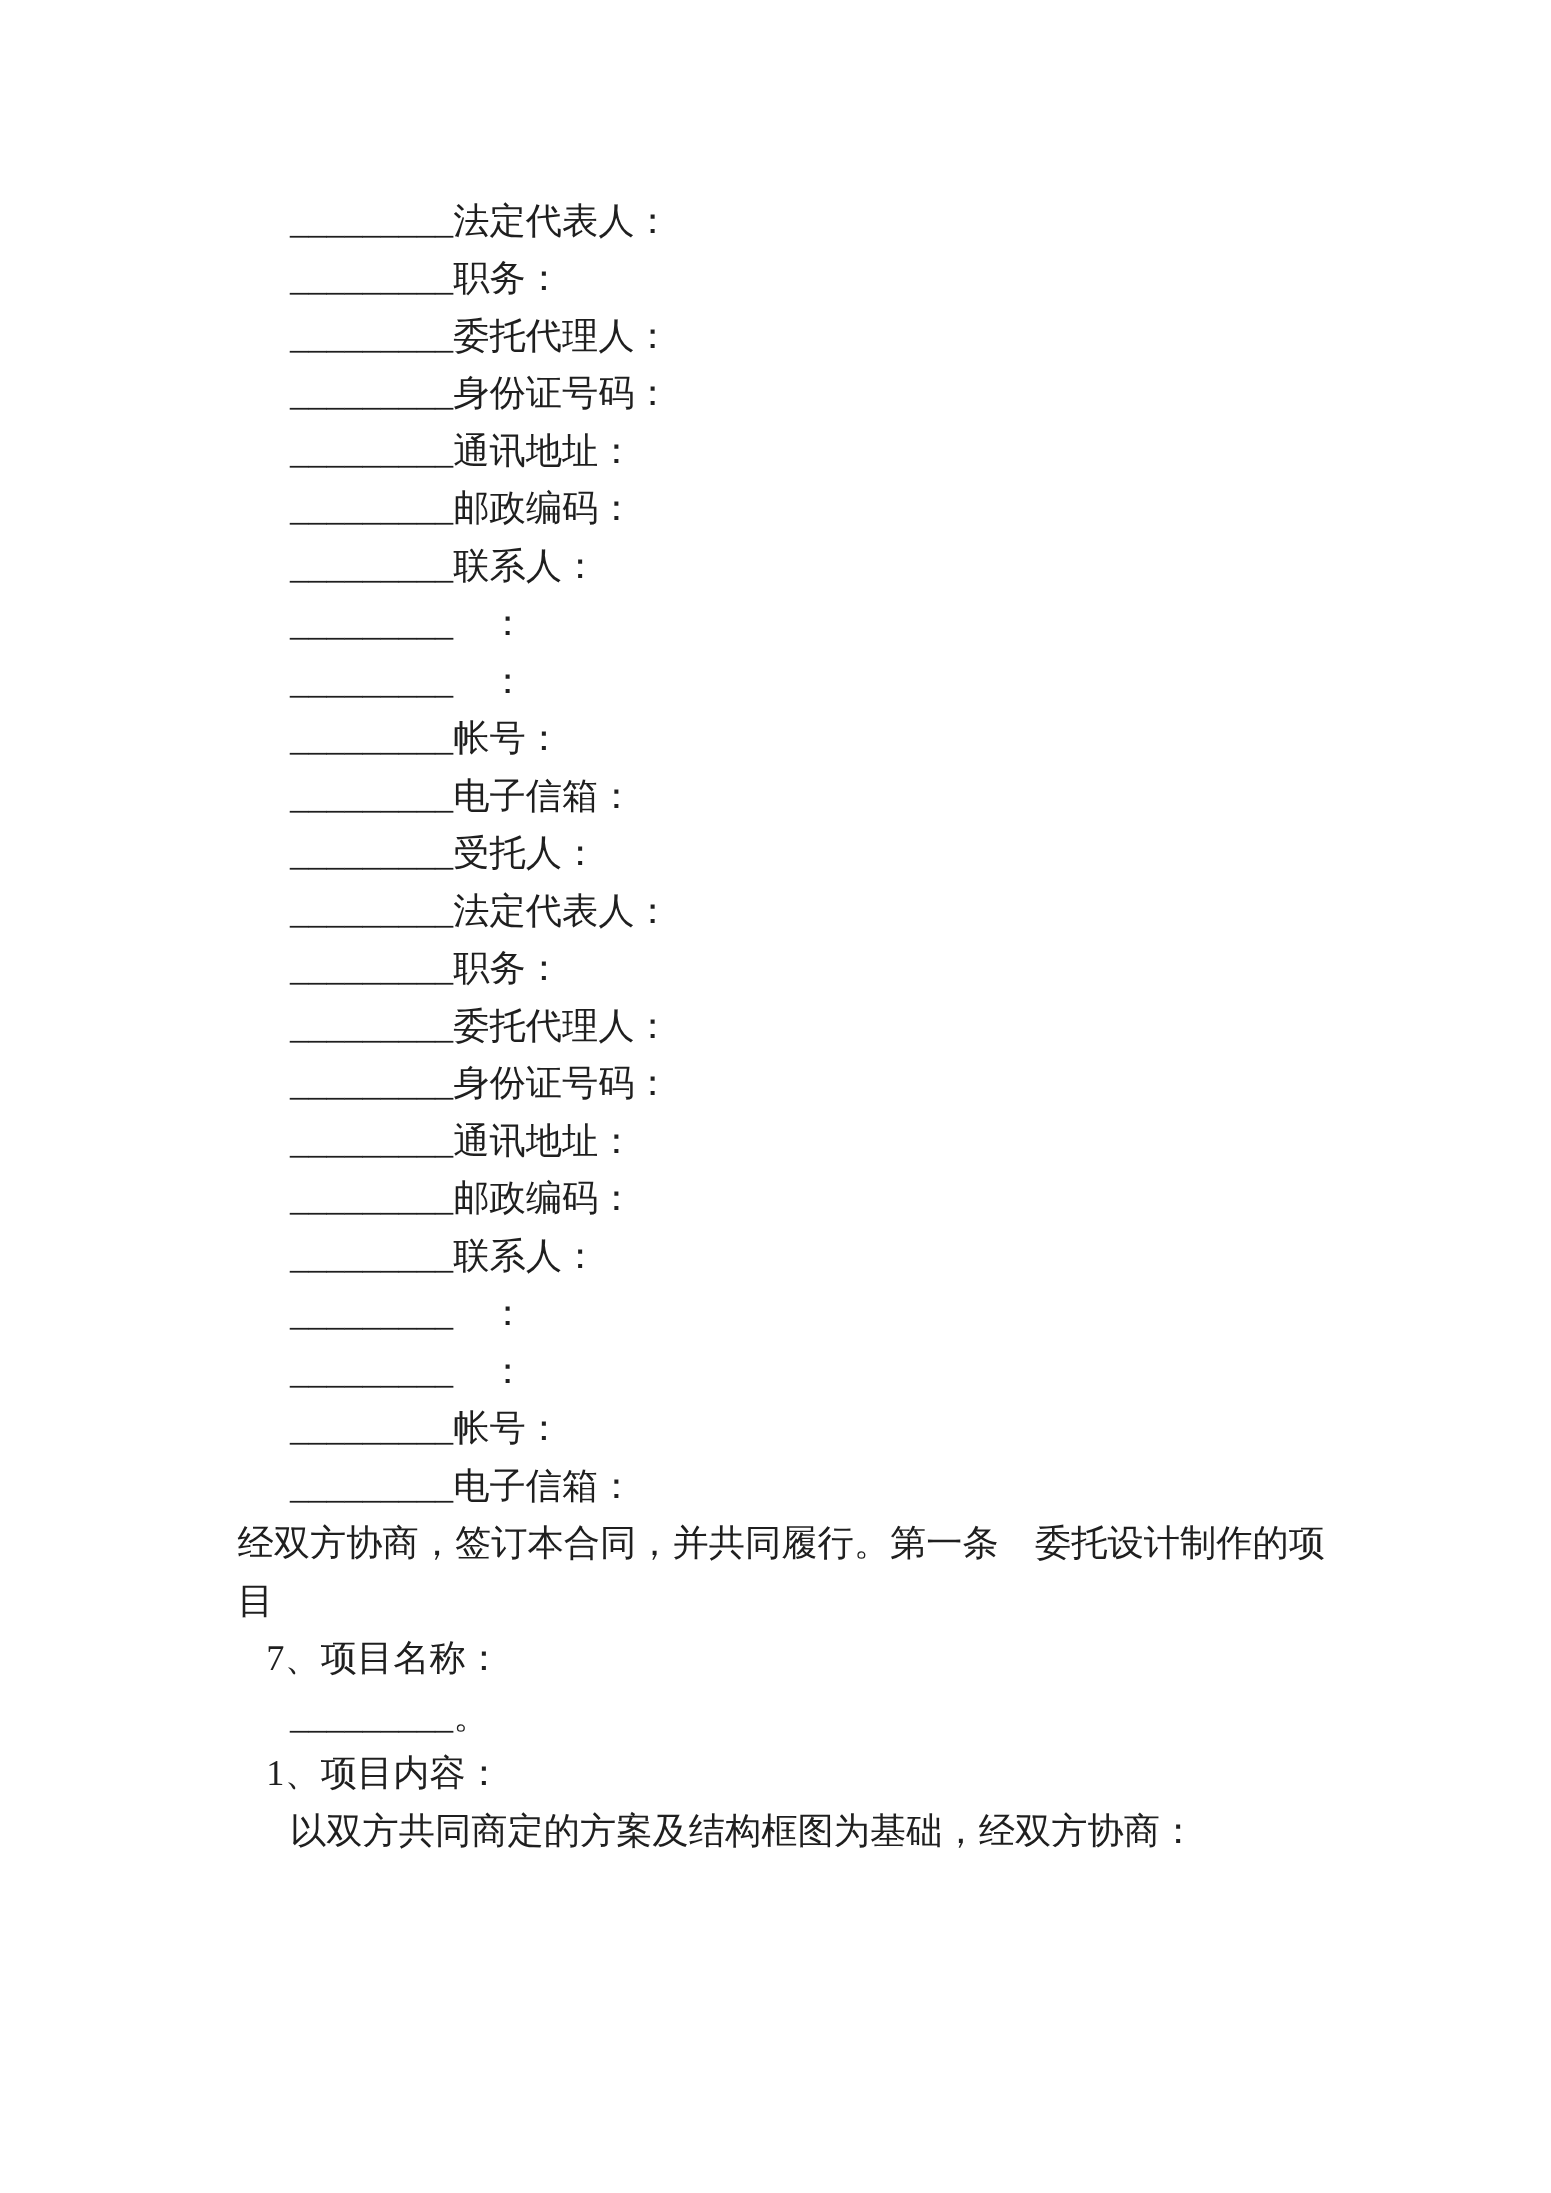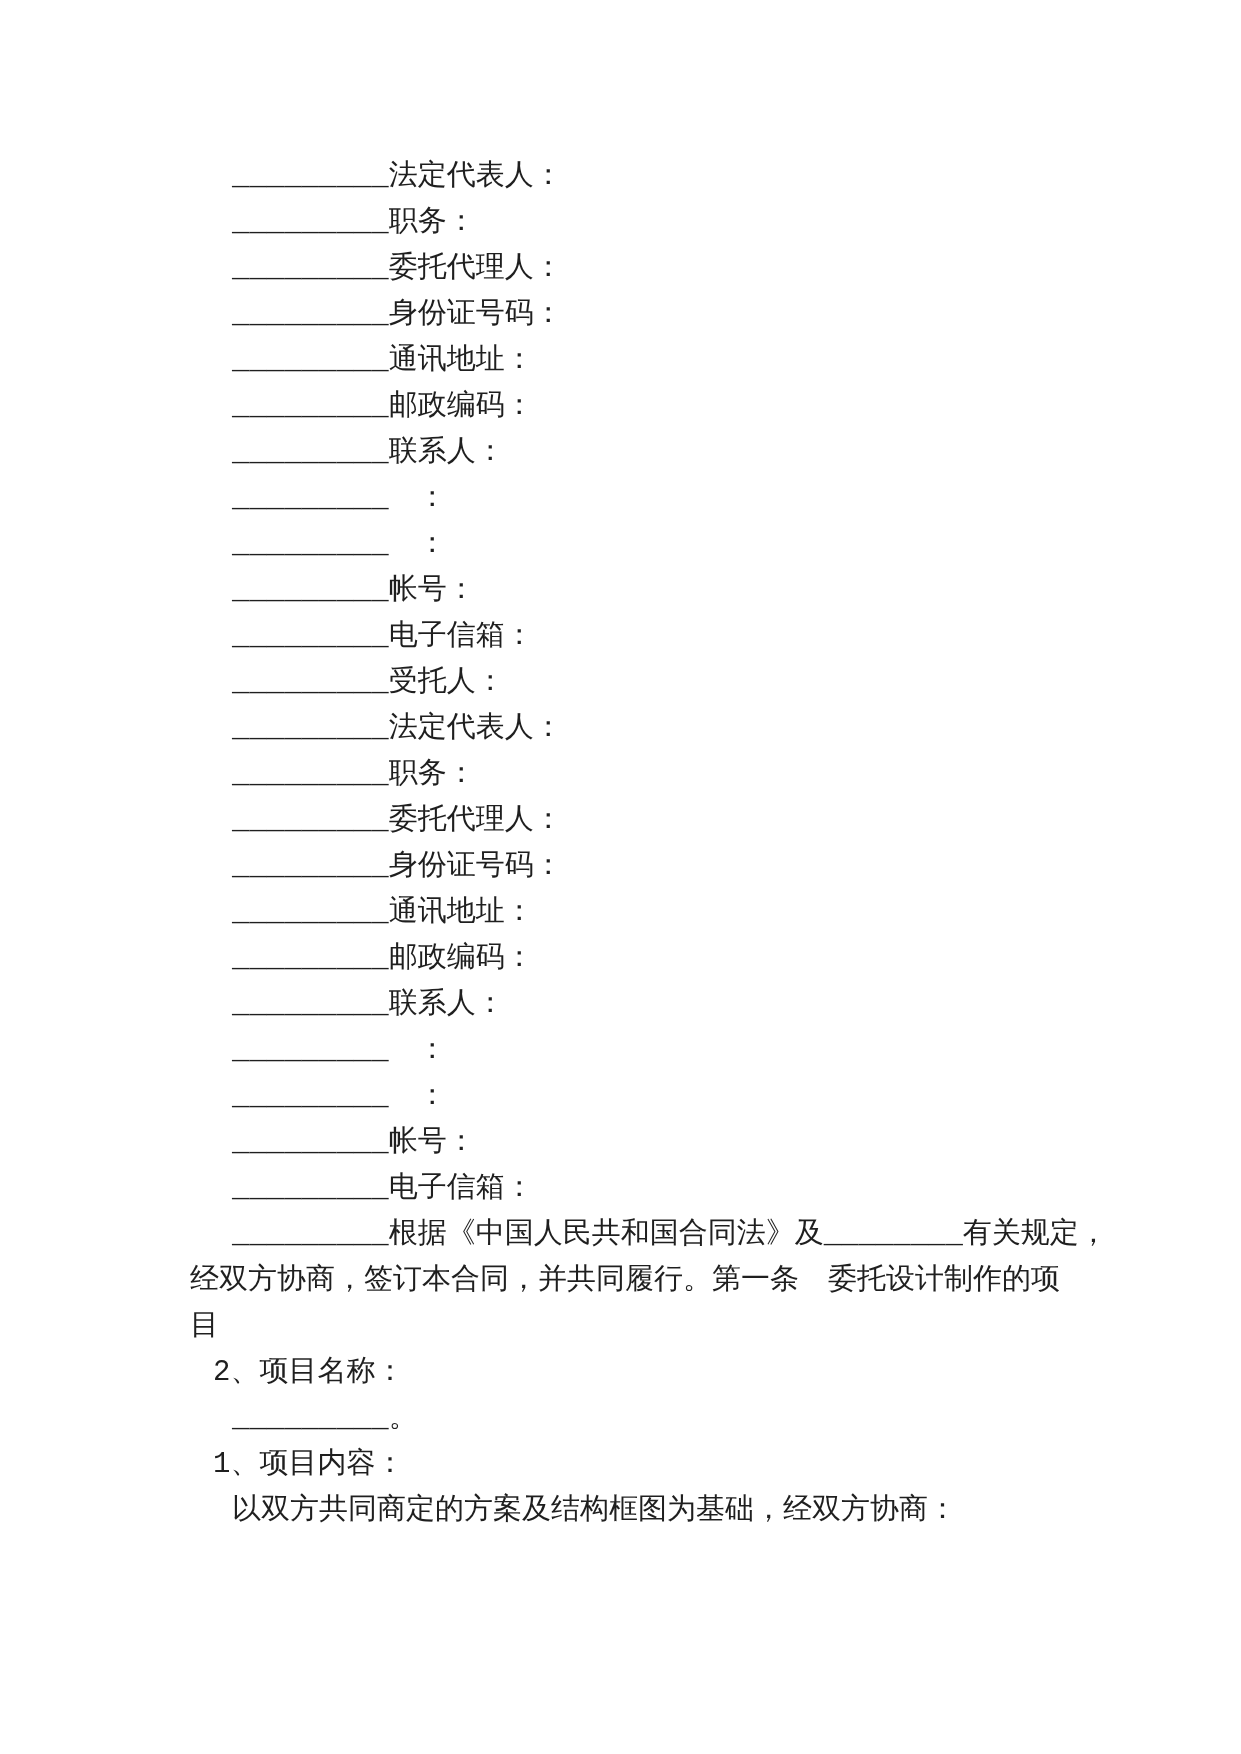--- a/index.html
+++ b/index.html
@@ -12,21 +12,21 @@
     width: 1241px;
     height: 1754px;
     background: #ffffff;
     overflow: hidden;
   }
   .content {
     position: absolute;
     left: 190px;
     top: 154px;
     width: 900px;
-    font-family: Liberation Mono, monospace;
+    font-family: Liberation Serif, serif;
     font-size: 29px;
     line-height: 46px;
     color: #1f1f1f;
   }
   .line {
     height: 46px;
     white-space: pre;
   }
   
   .ind-u { padding-left: 42px; }
@@ -56,21 +56,20 @@
     <div class="line ind-u">_________职务：</div>
     <div class="line ind-u">_________委托代理人：</div>
     <div class="line ind-u">_________身份证号码：</div>
     <div class="line ind-u">_________通讯地址：</div>
     <div class="line ind-u">_________邮政编码：</div>
     <div class="line ind-u">_________联系人：</div>
     <div class="line ind-u">_________　：</div>
     <div class="line ind-u">_________　：</div>
     <div class="line ind-u">_________帐号：</div>
     <div class="line ind-u">_________电子信箱：</div>
-    <div class="line ind-u">_________根据《中国人民共和国合同法》及________有关规定，</div>
     <div class="line ind-0">经双方协商，签订本合同，并共同履行。第一条　委托设计制作的项</div>
     <div class="line ind-0">目</div>
-    <div class="line ind-i">2、项目名称：</div>
+    <div class="line ind-i">7、项目名称：</div>
     <div class="line ind-u">_________。</div>
     <div class="line ind-i">1、项目内容：</div>
     <div class="line ind-u">以双方共同商定的方案及结构框图为基础，经双方协商：</div>
   </div>
 </div>
 
 </body></html>

